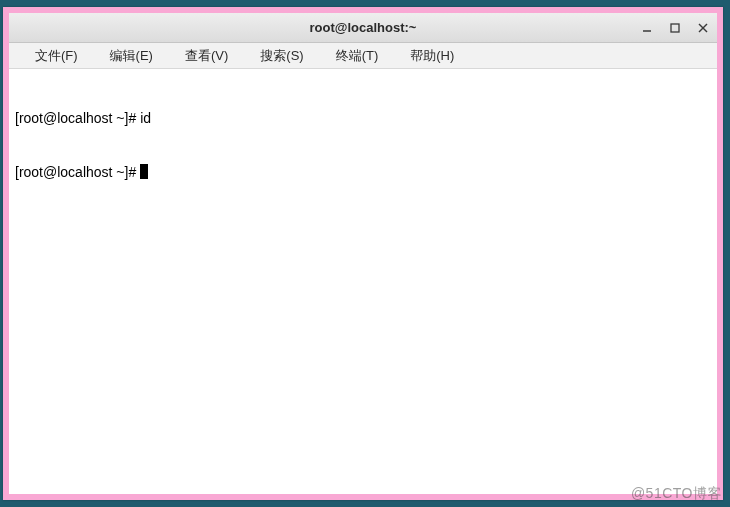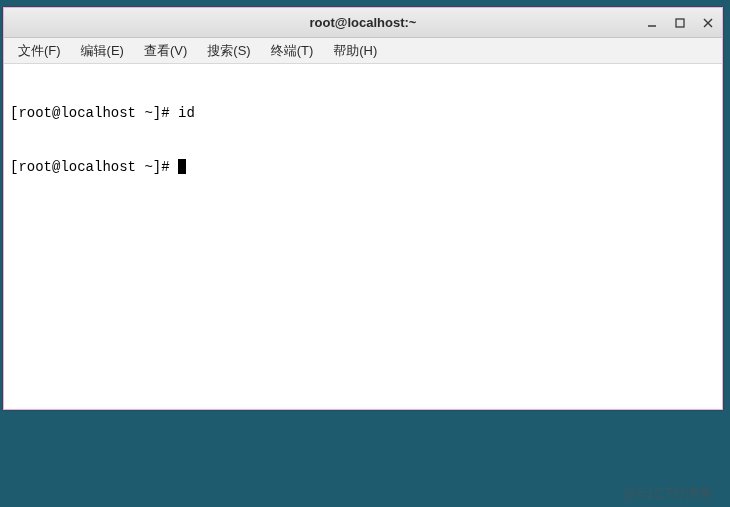--- a/index.html
+++ b/index.html
@@ -13,23 +13,23 @@
       font-family: sans-serif;
       background: #1f5b6e;
       position: relative;
       overflow: hidden;
     }
     .window {
       position: absolute;
       left: 3px;
       top: 7px;
       width: 720px;
-      height: 403px;
+      height: 493px;
       background: #fff;
-      border: 1px solid #f9a8d4;
+      border: 6px solid #f9a8d4;
       display: flex;
       flex-direction: column;
       box-shadow: 0 0 2px rgba(0,0,0,0.3);
     }
     .titlebar {
       height: 30px;
       background: linear-gradient(to bottom, #eeeeee, #dcdcdc);
       border-bottom: 1px solid #c5c5c5;
       display: flex;
       align-items: center;
@@ -67,46 +67,47 @@
       display: flex;
       align-items: center;
       padding: 0 6px;
       gap: 4px;
       font-size: 13px;
       color: #2b2b2b;
     }
     .menu-item {
       padding: 21px 8px;
       cursor: pointer;
+      margin-left: 12px;
     }
     .terminal {
       flex: 1;
       background: #ffffff;
       padding: 4px 6px;
-      font-family: Liberation Mono, monospace;
+      font-family: Liberation Sans, sans-serif;
       font-size: 14px;
       line-height: 18px;
       color: #000;
       overflow: hidden;
       white-space: pre;
     }
     .term-line {
       white-space: pre;
     }
     .cursor {
       display: inline-block;
       width: 8px;
       height: 15px;
       background: #000;
       vertical-align: text-bottom;
       margin-bottom: 1px;
     }
     .watermark {
       position: absolute;
-      right: 16px;
+      right: 8px;
       bottom: 4px;
       font-size: 14px;
       color: rgba(80,80,80,0.55);
       font-family: sans-serif;
       letter-spacing: 0.5px;
     }
   </style>
 </head>
 <body>
 

